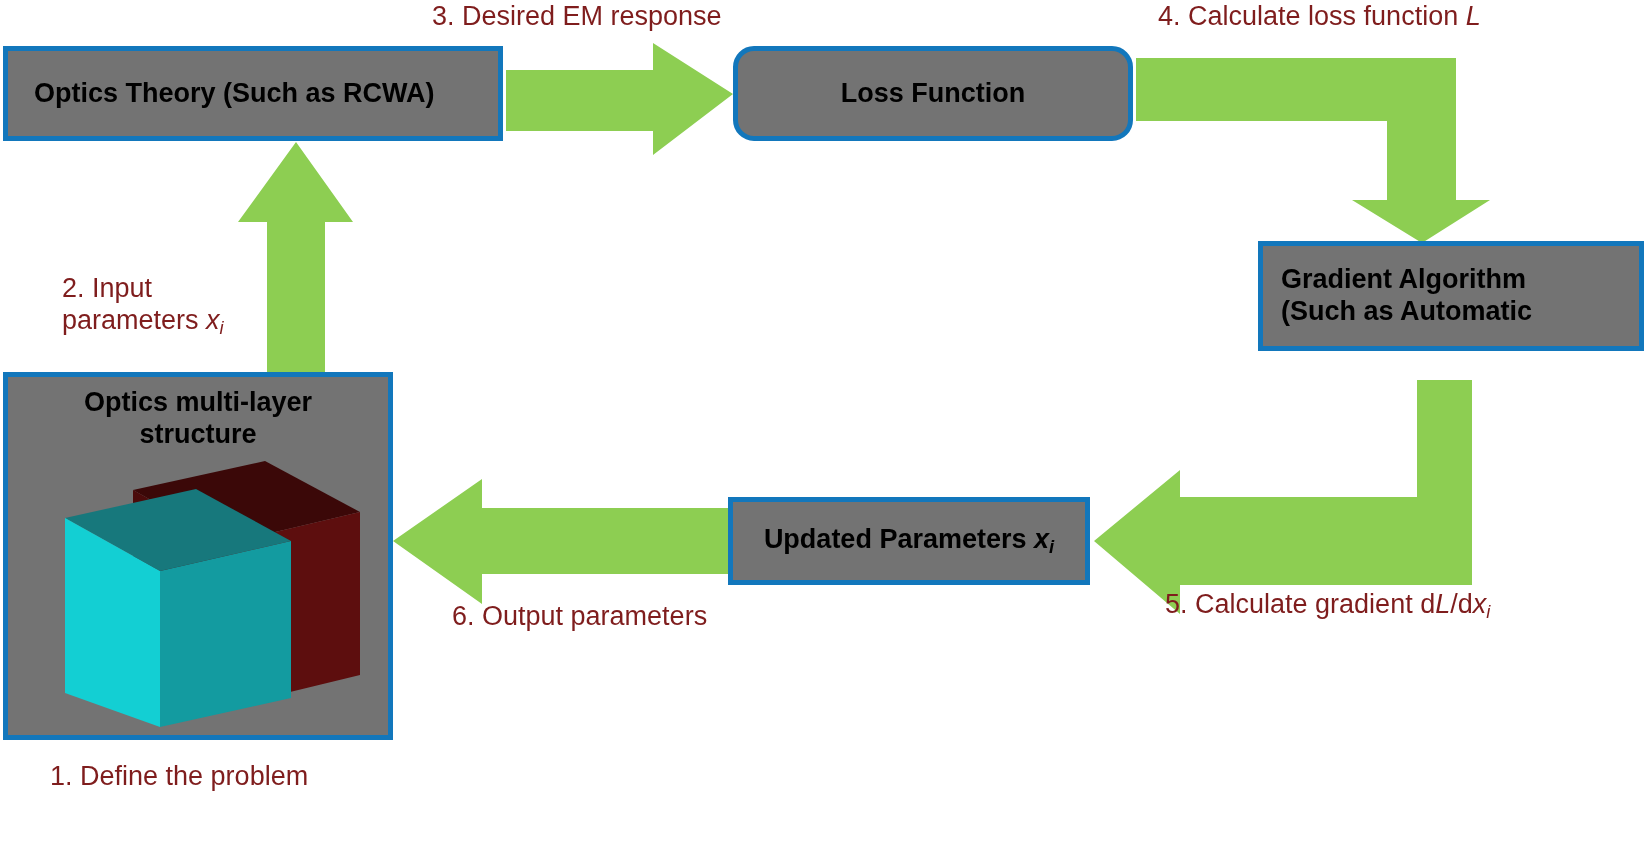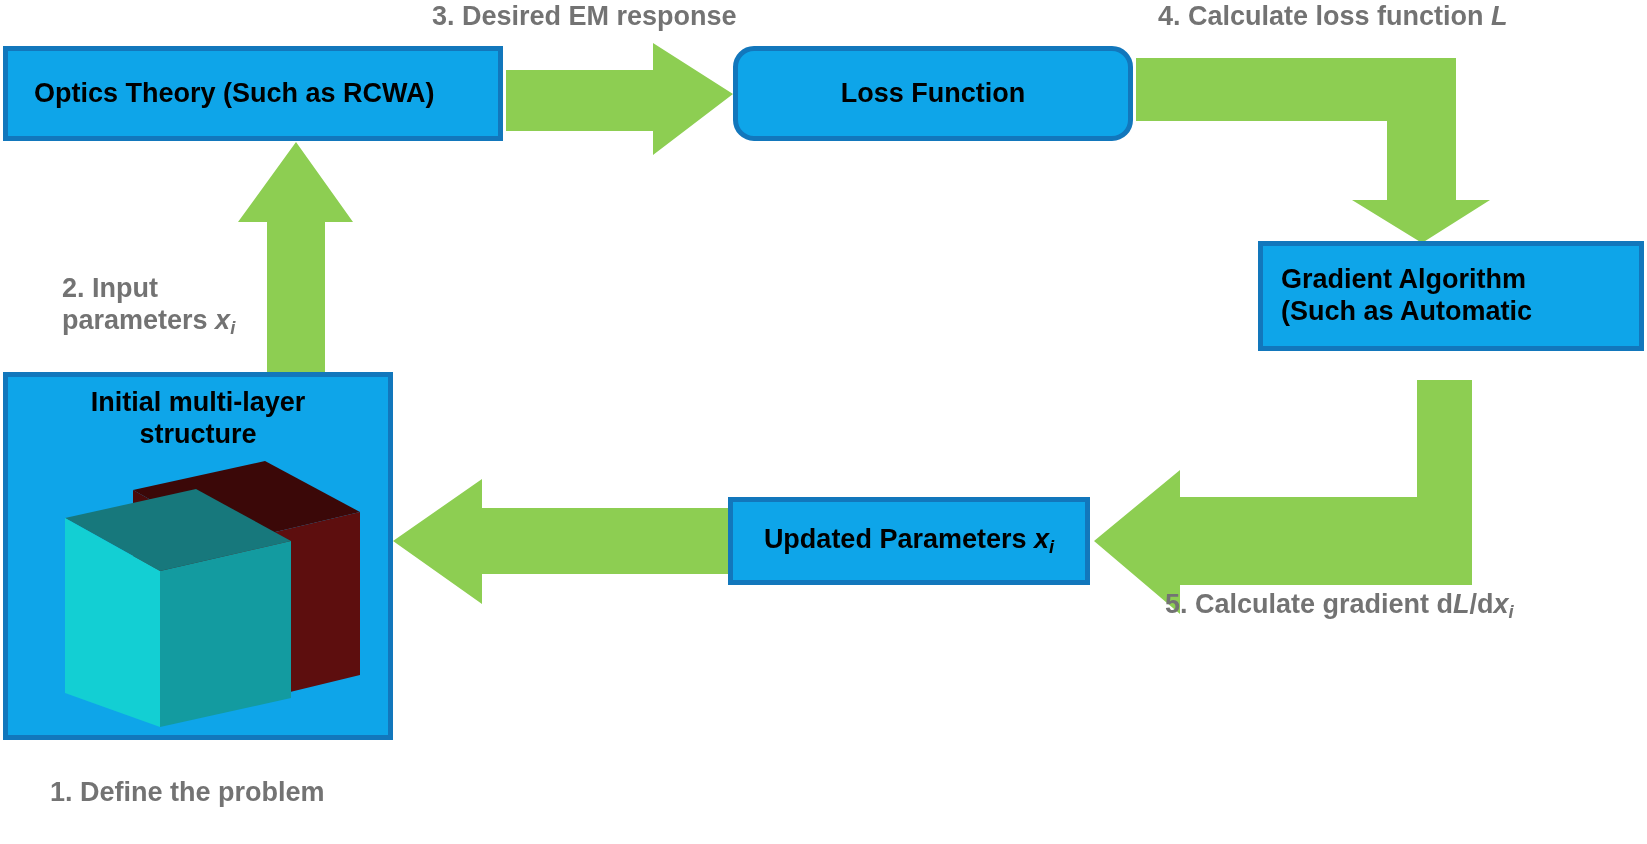--- a/index.html
+++ b/index.html
@@ -16,21 +16,21 @@
     width: 1647px;
     height: 844px;
     background: #ffffff;
     overflow: hidden;
   }
 
   
   .box {
     position: absolute;
     box-sizing: border-box;
-    background: #0ea5e9;
+    background: #737373;
     border: 5px solid #1277BC;
     display: flex;
     align-items: center;
     z-index: 5;
   }
   .box .box-label {
     width: 100%;
     font-weight: bold;
     color: #000000;
     line-height: 1.18;
@@ -105,34 +105,34 @@
     position: absolute;
     left: 0; top: 0;
     width: 1647px; height: 844px;
     z-index: 2;
     pointer-events: none;
   }
 
   
   .caption {
     position: absolute;
-    font-weight: bold;
-    color: #737373;
+    font-weight: normal;
+    color: #7f1d1d;
     font-size: 27px;
     line-height: 1.2;
     white-space: nowrap;
     z-index: 6;
   }
 
   #cap-step3 { left: 432px; top: 0px; }
   #cap-step4 { left: 1146px; top: 0px; margin-left: 12px; }
   #cap-step2 { left: 62px;  top: 272px; width: 215px; text-align: left; white-space: normal; }
   #cap-step5 { left: 1165px; top: 588px; }
   #cap-step6 { left: 452px;  top: 600px; }
-  #cap-step1 { left: 50px;   top: 760px; margin-top: 16px; }
+  #cap-step1 { left: 50px;   top: 760px; }
 
   i.mvar { font-style: italic; }
   sub { font-size: 0.68em; font-style: italic; vertical-align: -0.28em; }
 </style>
 </head>
 <body>
 
 <div id="canvas">
 
   <svg id="arrow-layer" viewBox="0 0 1647 844" width="1647" height="844" xmlns="http://www.w3.org/2000/svg">
@@ -162,21 +162,21 @@
       <span>(Such as Automatic</span><br>
     </span>
   </div>
 
   <div class="box" id="box-updated">
     <span class="box-label"><span>Updated Parameters </span><i class="mvar">x</i><sub>i</sub></span>
   </div>
 
   <div class="box" id="box-structure">
     <div class="struct-title">
-      <span>Initial multi-layer</span><br>
+      <span>Optics multi-layer</span><br>
       <span>structure</span>
     </div>
 
     <div class="cube-wrap">
       <svg class="cube-svg" viewBox="0 0 300 272" xmlns="http://www.w3.org/2000/svg">
 
         <polygon fill="#3B0808" points="73,35 205,6 300,57 168,88"></polygon>
         <polygon fill="#4B0B0B" points="73,35 168,88 168,252 73,205"></polygon>
         <polygon fill="#5D0E0E" points="168,88 300,57 300,220 168,252"></polygon>
 
@@ -194,18 +194,21 @@
   <div class="caption" id="cap-step4"><span>4. Calculate loss function </span><i class="mvar">L</i>
   </div>
 
   <div class="caption" id="cap-step2">
     <span>2. Input</span><br><span>parameters </span><i class="mvar">x</i><sub>i</sub>
   </div>
 
   <div class="caption" id="cap-step5"><span>5. Calculate gradient d</span><i class="mvar">L</i><span>/d</span><i class="mvar">x</i><sub>i</sub>
   </div>
 
+  <div class="caption" id="cap-step6">
+    <span>6. Output parameters</span>
+  </div>
 
   <div class="caption" id="cap-step1">
     <span>1. Define the problem</span>
   </div>
 
 </div>
 
 </body></html>

